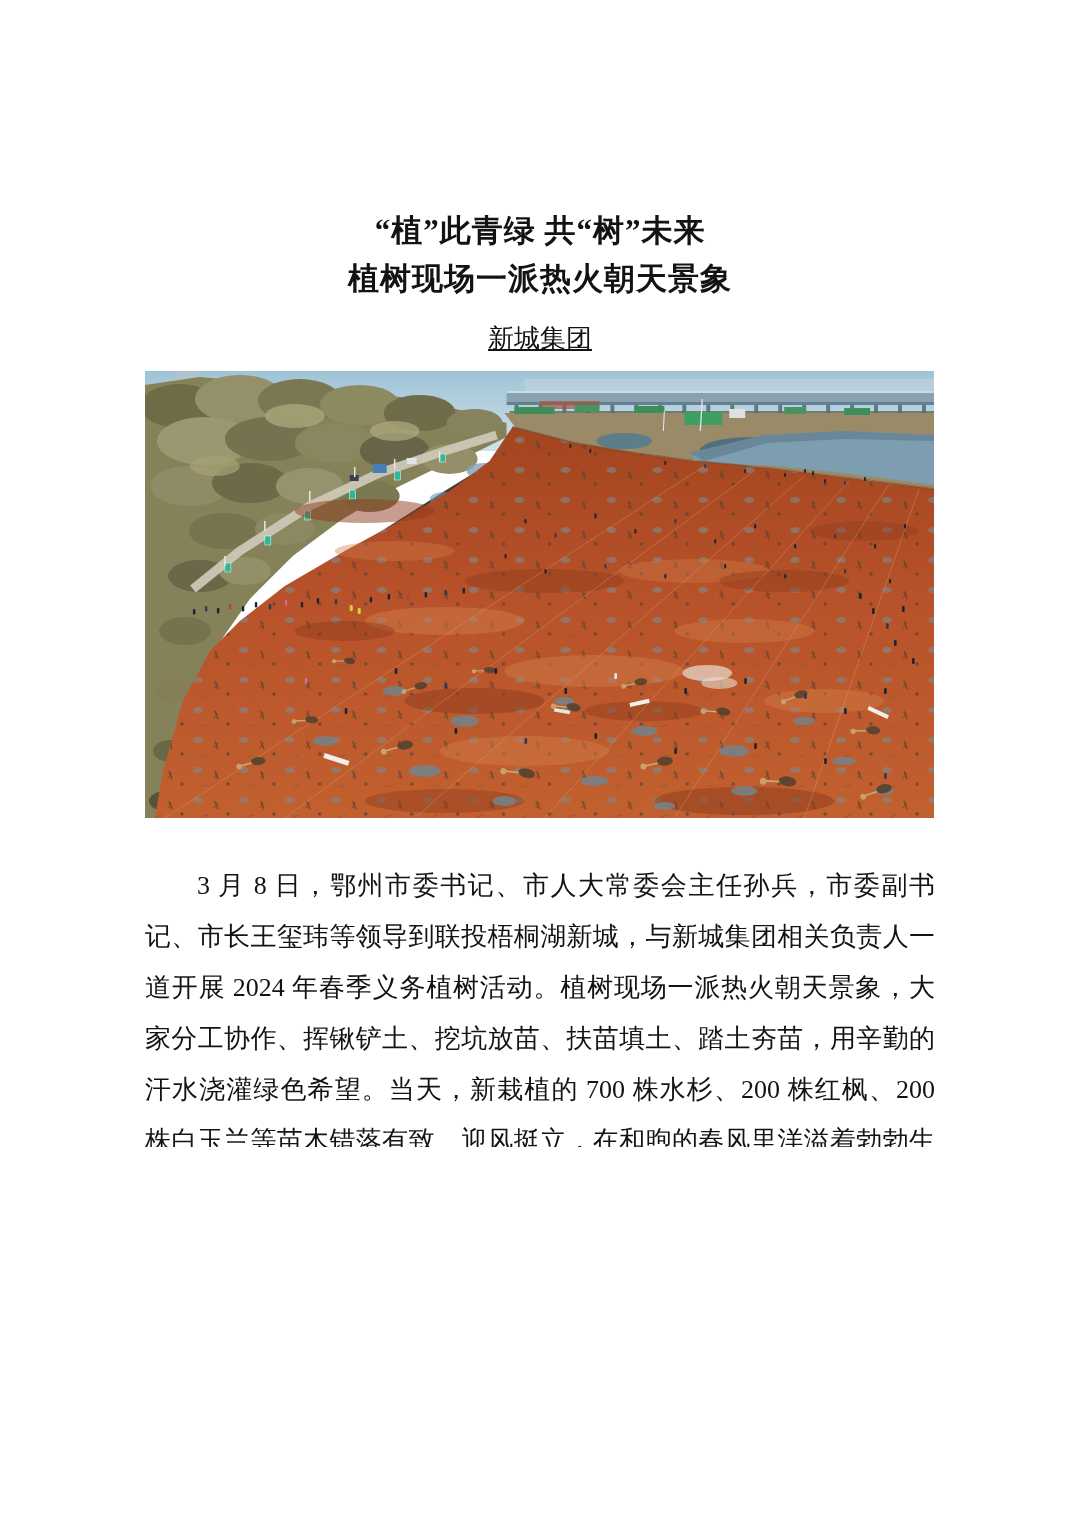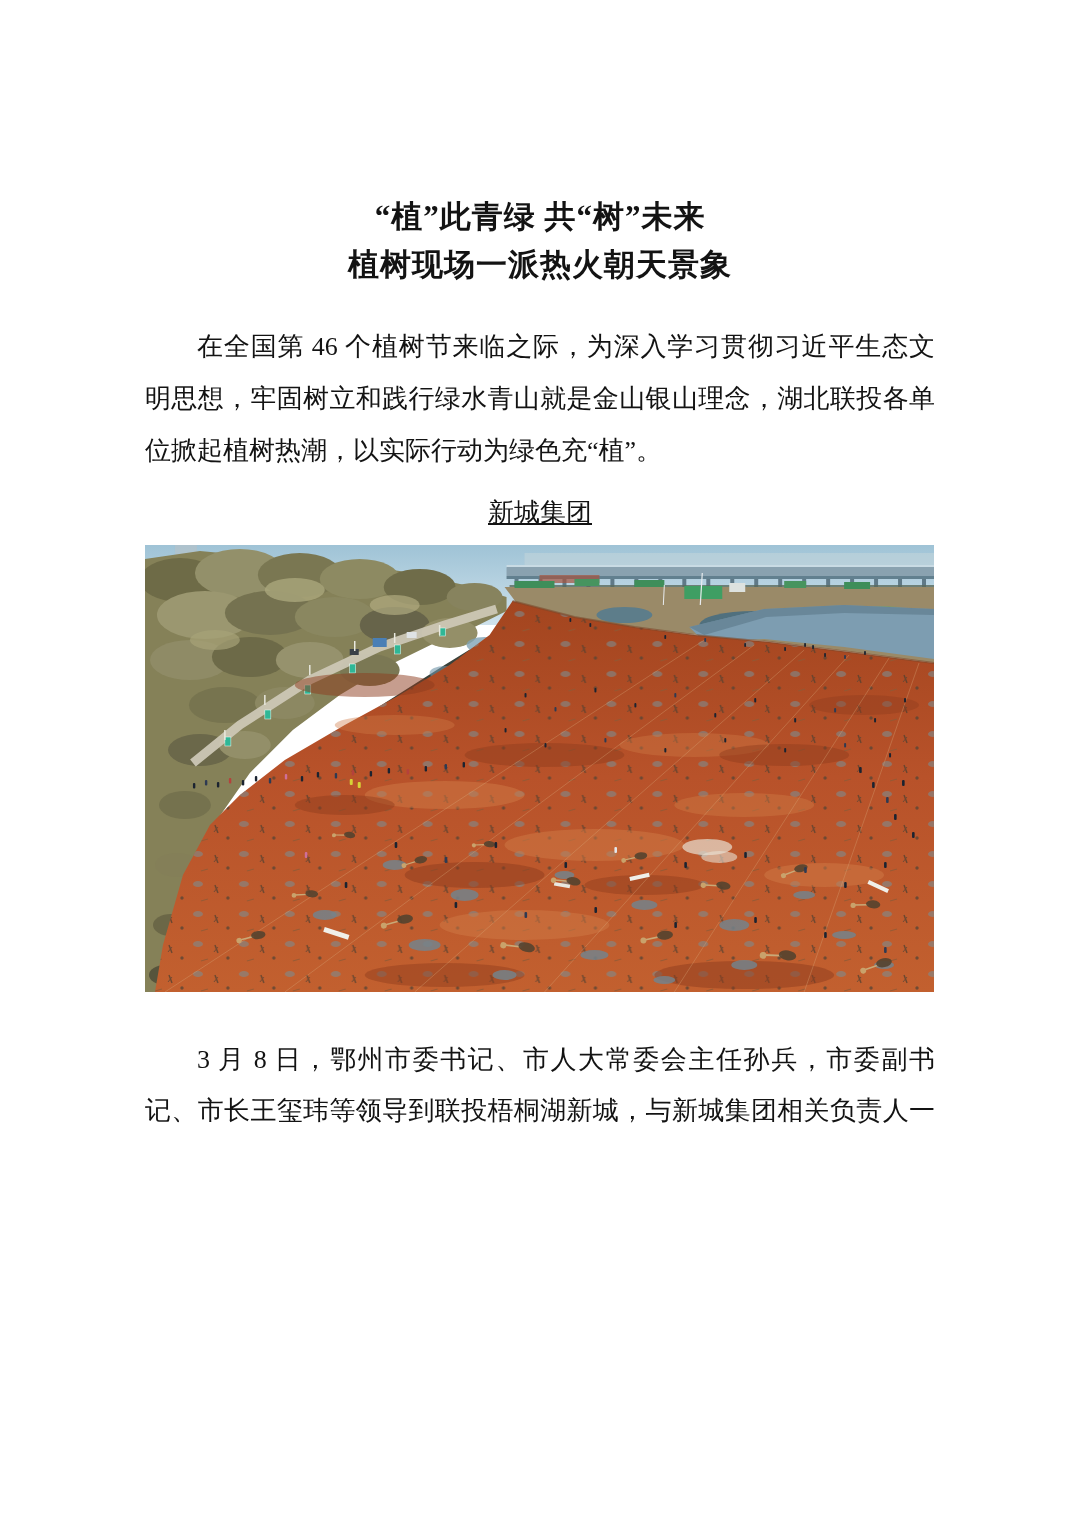--- a/index.html
+++ b/index.html
@@ -1,19 +1,19 @@
 <!DOCTYPE html>
 <html><head>
 <meta charset="utf-8">
 <style>
   html,body{margin:0;padding:0;background:#ffffff;}
   .page{
     position:relative;
     width:1074px;height:1132px;
-    margin:1px auto;
+    margin:15px auto;
     background:#ffffff;
     font-family:"Liberation Serif","DejaVu Serif",serif;
     color:#131313;
     overflow:hidden;
   }
   .content{
     position:absolute;
     left:145px;top:0;
     width:790px;
   }
@@ -71,21 +71,20 @@
 <body>
 
 <div class="page">
   <div class="content">
 
     <div class="title-block">
       <div class="title">“植”此青绿 共“树”未来</div>
       <div class="title">植树现场一派热火朝天景象</div>
     </div>
 
-    <p class="body-para" id="para1">在全国第 46 个植树节来临之际，为深入学习贯彻习近平生态文明思想，牢固树立和践行绿水青山就是金山银山理念，湖北联投各单位掀起植树热潮，以实际行动为绿色充“植”。</p>
 
     <div class="section-heading">新城集团</div>
 
     <figure class="photo" role="img" aria-label="无人机航拍：梧桐湖新城春季义务植树现场，红土地上新栽树苗成行，众多植树人员分布田间，左侧为河渠与林带道路，远处为高架桥">
       <svg viewBox="0 0 790 447" preserveAspectRatio="none">
         <defs>
           <linearGradient id="g-sky" x1="0" y1="0" x2="0" y2="1">
             <stop offset="0" stop-color="#9fc3d6"></stop>
               <stop offset="1" stop-color="#cfe2ec"></stop>
           </linearGradient>

